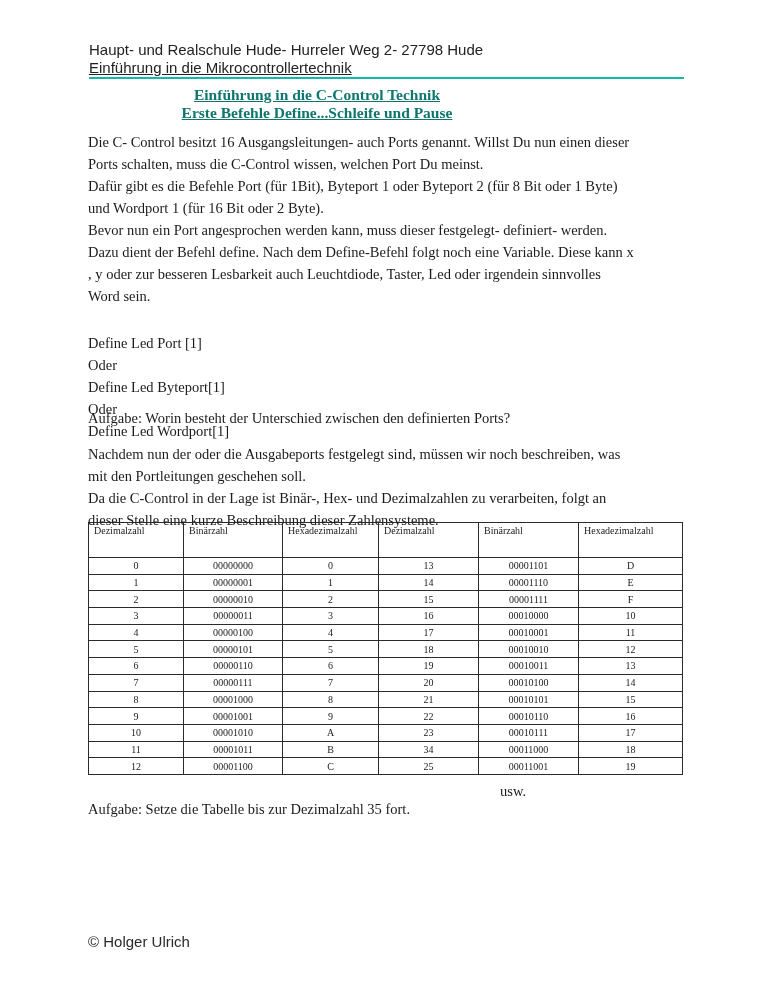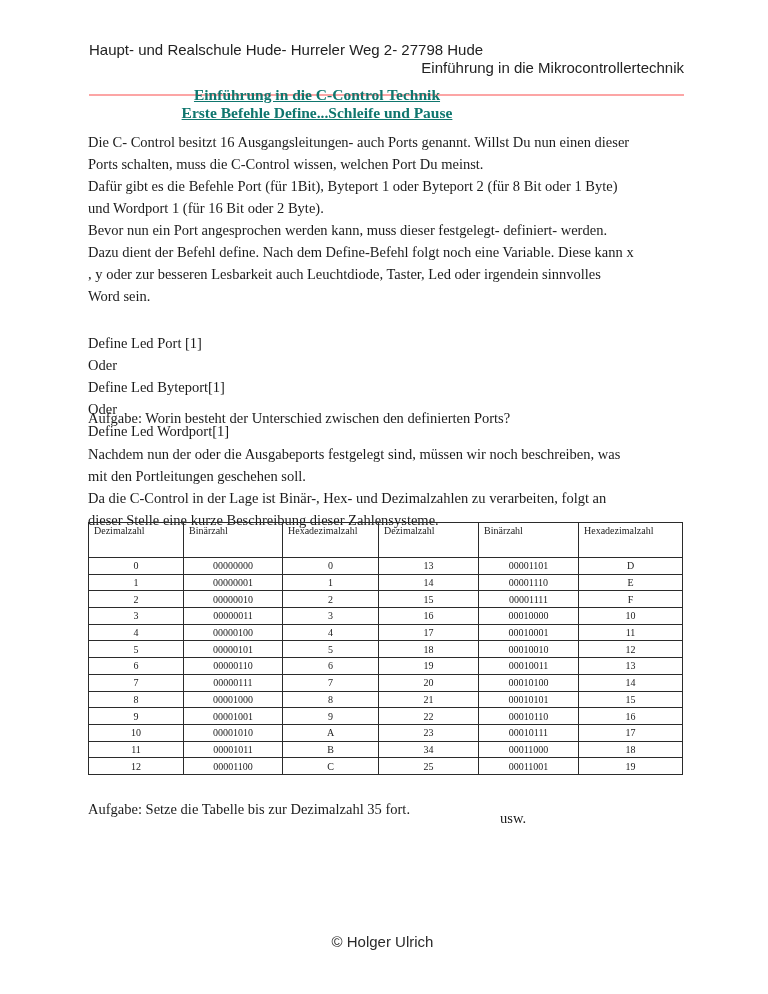--- a/index.html
+++ b/index.html
@@ -6,61 +6,61 @@
   .page {
     position:relative; width:768px; height:994px; margin:0 auto;
     background:#ffffff; color:#1b1b1b; overflow:hidden;
     font-family:"Liberation Serif", serif;
   }
   
   .hdr {
     position:absolute; top:41px; left:89px; width:595px;
     font-family:"Liberation Sans", sans-serif;
     font-size:15px; line-height:18px; color:#222;
-    border-bottom:2px solid #fca5a5; padding-bottom:17px;
+    border-bottom:2px solid #14b8a6; padding-bottom:0;
   }
   .hdr-l1 { text-align:left; }
-  .hdr-l2 { text-align:right; }
+  .hdr-l2 { text-align:left;text-decoration:underline; }
   
   .titles {
     position:absolute; top:86px; left:0; width:634px; text-align:center;
     font-weight:bold; font-size:15.5px; line-height:17.5px; color:#0f766e;
   }
   .titles .u { text-decoration:underline; }
   
   .tx {
     position:absolute; left:88px;
     font-size:14.5px; line-height:22px; white-space:pre-line; color:#1b1b1b;
   }
   #p1  { top:131px; }
   #p2  { top:281px; }
   #p3  { top:309px;margin-top:23px; }
   #p4  { top:407px; }
   #p5  { top:443px; }
-  #usw { top:807px; left:500px; }
+  #usw { top:780px; left:500px; }
   #p6  { top:798px; }
   #p7  { top:845px; }
   
   .numtable {
     position:absolute; top:522px; left:88px; width:594px;
     border-collapse:collapse; table-layout:fixed;
     font-size:10px; color:#1b1b1b;
   }
   .numtable th, .numtable td { border:1px solid #2b2b2b; }
   .numtable th {
     font-weight:normal; text-align:left; vertical-align:top;
     padding:0 0 1px 5px; line-height:16px; height:33px;
   }
   .numtable th .w { display:inline-block; width:86px; word-break:break-all; }
   .numtable td {
     text-align:center; padding:0; height:15.7px; line-height:15px;
   }
   
   .ftr {
-    position:absolute; top:933px; left:88px; width:589px; text-align:center;
+    position:absolute; top:933px; left:88px; width:589px; text-align:left;
     font-family:"Liberation Sans", sans-serif; font-size:15px; color:#2a2a2a;
   }
 </style>
 </head>
 <body>
 
 <div class="page">
 
   <header class="hdr">
     <div class="hdr-l1">Haupt- und Realschule Hude- Hurreler Weg 2- 27798 Hude</div>

